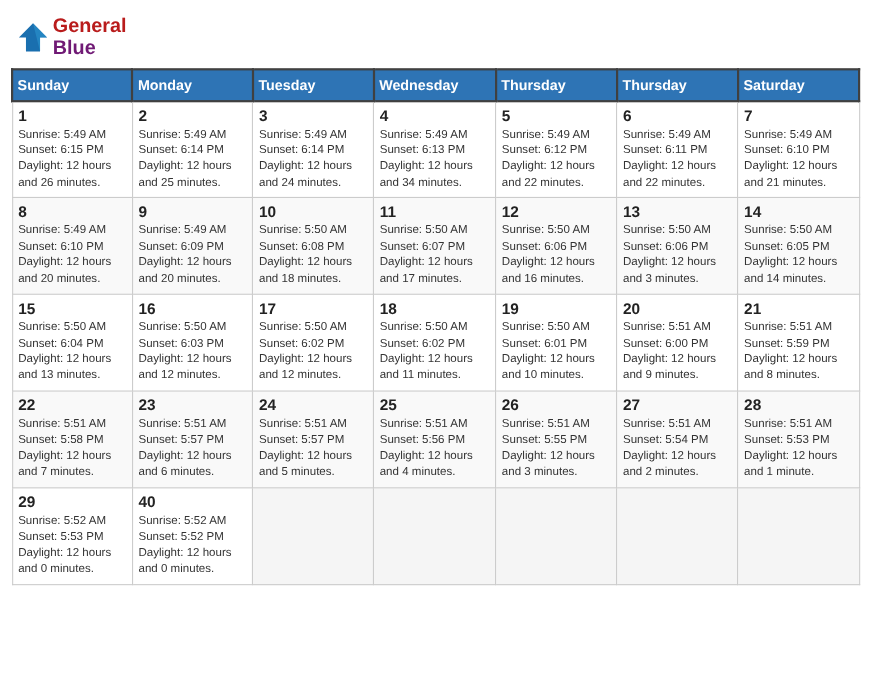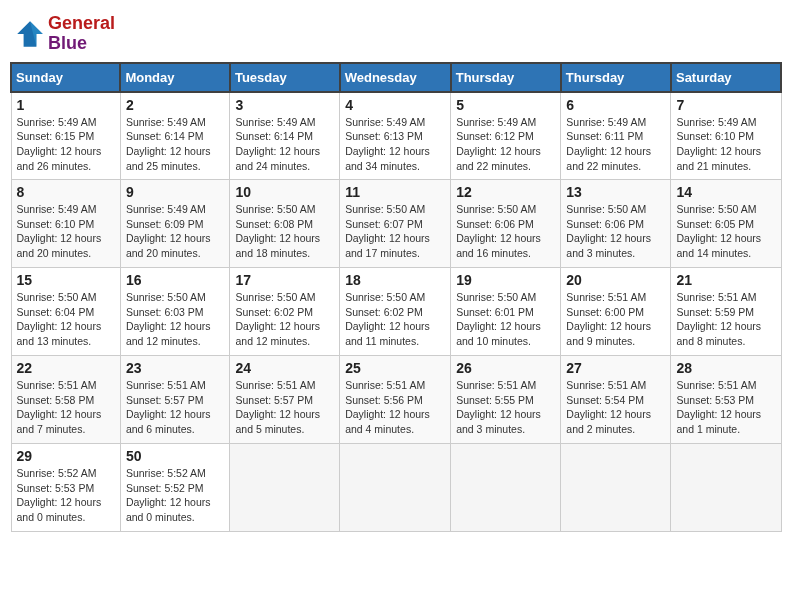--- a/index.html
+++ b/index.html
@@ -242,21 +242,21 @@
           <span class="day-number">28</span>
           <div class="day-info"><span>Sunrise: 5:51 AM</span><br><span>Sunset: 5:53 PM</span><br><span>Daylight: 12 hours and 1 minute.</span></div>
         </td>
       </tr>
       <tr class="row-odd">
         <td>
           <span class="day-number">29</span>
           <div class="day-info"><span>Sunrise: 5:52 AM</span><br><span>Sunset: 5:53 PM</span><br><span>Daylight: 12 hours and 0 minutes.</span></div>
         </td>
         <td>
-          <span class="day-number">50</span>
+          <span class="day-number">40</span>
           <div class="day-info"><span>Sunrise: 5:52 AM</span><br><span>Sunset: 5:52 PM</span><br><span>Daylight: 12 hours and 0 minutes.</span></div>
         </td>
         <td class="empty"></td>
         <td class="empty"></td>
         <td class="empty"></td>
         <td class="empty"></td>
         <td class="empty"></td>
       </tr>
     </tbody>
 </table>

